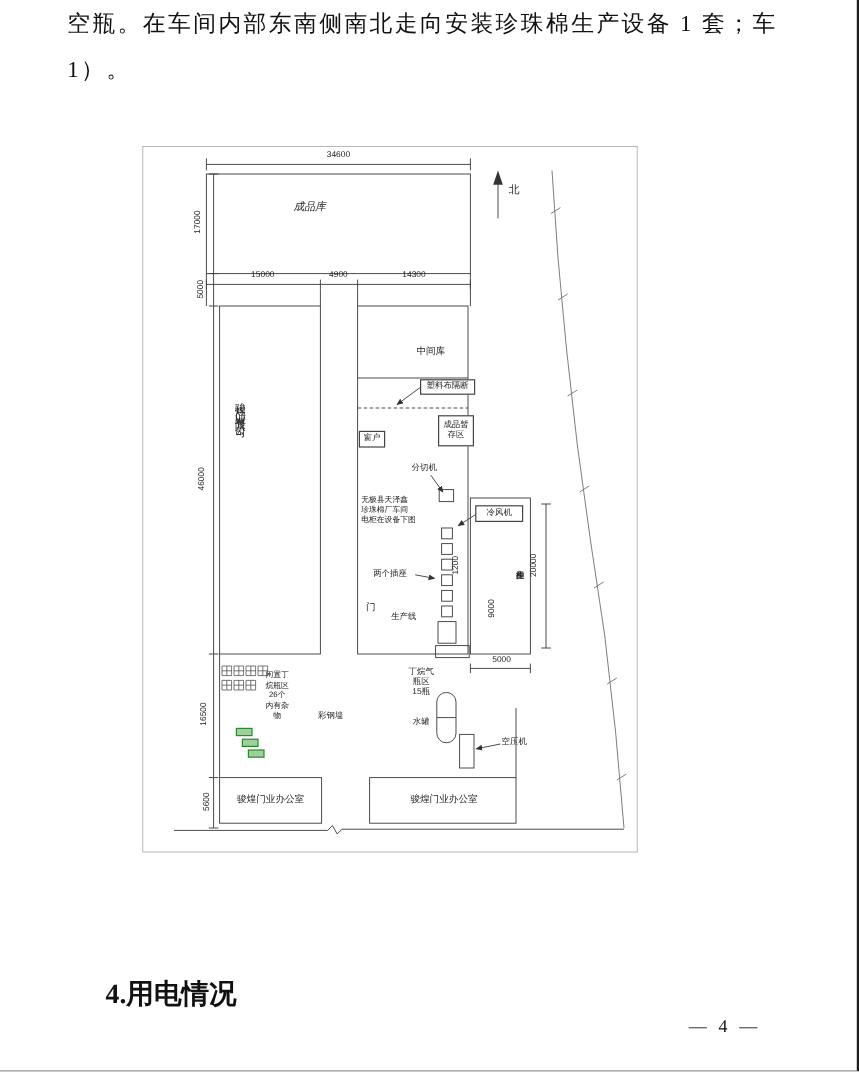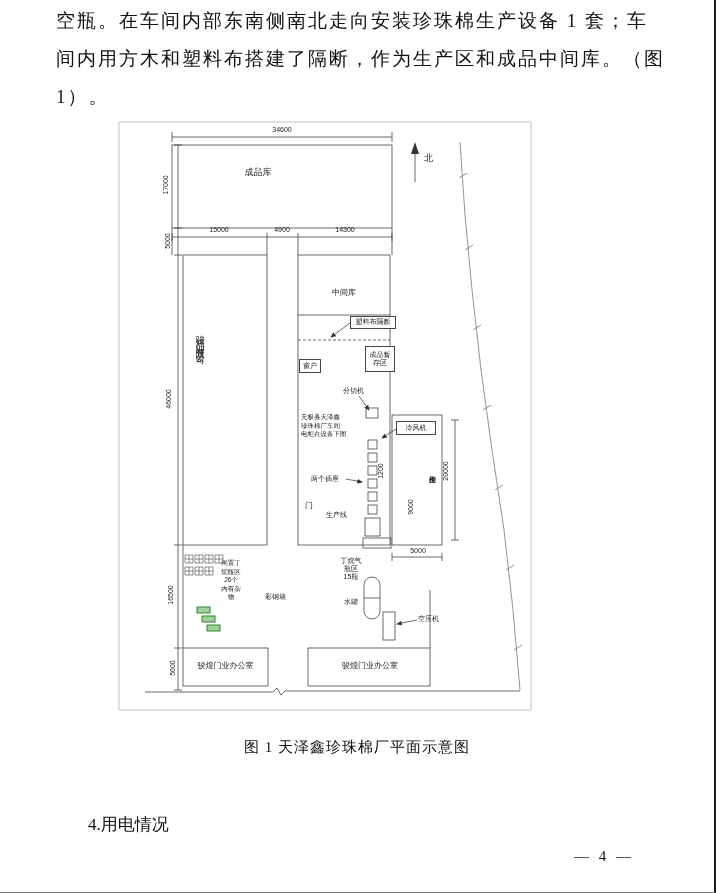--- a/index.html
+++ b/index.html
@@ -6,21 +6,21 @@
   html,body { background:#e8e8e8; }
   .page {
     position:relative; width:716px; height:893px; background:#ffffff;
     font-family:"Liberation Serif", serif; overflow:hidden;
     border-right:2px solid #1c1c1c; border-bottom:1px solid #777;padding-left:22px;
   }
   .para { position:absolute; left:56px; top:2px; width:612px; color:#111;
           font-size:19px; line-height:38px; letter-spacing:2px; }
   .caption { position:absolute; left:0; top:738px; width:100%; text-align:center;
              font-size:15px; color:#111; letter-spacing:1px; }
-  .heading { position:absolute; left:88px; top:813px; font-size:17px; font-weight:normal; color:#111; }
+  .heading { position:absolute; left:88px; top:813px; font-size:23px; font-weight:bold; color:#111; }
   .pageno { position:absolute; right:80px; top:848px; font-size:15px; color:#111; letter-spacing:3px; }
 
   .fig { position:absolute; left:115px; top:120px; width:420px; height:595px; }
   .fig svg { position:absolute; left:0; top:0; }
   .lab { position:absolute; color:#222; font-family:"Liberation Sans", sans-serif; line-height:1.15; white-space:nowrap; }
   .c   { text-align:center; }
   .pre { white-space:pre-line; }
   .rot { transform:rotate(-90deg); transform-origin:center center; }
   .vert{ writing-mode:vertical-rl; text-orientation:upright; }
   .box { border:0.7px solid #444; display:flex; align-items:center; justify-content:center; background:#fff; }
@@ -29,21 +29,20 @@
   .f8 { font-size:8px; }
   .f9 { font-size:9px; }
 </style>
 </head>
 <body>
 
 <div class="page">
 
   <div class="para">
     <div>空瓶。在车间内部东南侧南北走向安装珍珠棉生产设备 1 套；车</div>
-    <div>间内用方木和塑料布搭建了隔断，作为生产区和成品中间库。（图</div>
     <div>1）。</div>
   </div>
 
   <div class="fig">
 
     <svg width="420" height="595" viewBox="0 0 420 595">
       <defs>
         <marker id="arr" markerWidth="7" markerHeight="7" refX="6" refY="3" orient="auto">
           <path d="M0 0L7 3L0 6z" fill="#333"></path>
         </marker>
@@ -127,23 +126,23 @@
     <div class="lab f7 c rot" style="left:33px; top:61px; width:36px;">17000</div>
     <div class="lab f7 c rot" style="left:35px; top:117px; width:36px;">5000</div>
     <div class="lab f7 c rot" style="left:36px; top:275px; width:36px;">46000</div>
     <div class="lab f7 c rot" style="left:38px; top:471px; width:36px;">16500</div>
     <div class="lab f7 c rot" style="left:40px; top:544px; width:36px;">5600</div>
     <div class="lab f7 c rot" style="left:252px; top:347px; width:28px;">1200</div>
     <div class="lab f7 c rot" style="left:282px; top:383px; width:28px;">9000</div>
     <div class="lab f7 c rot" style="left:314px; top:347px; width:34px;">20000</div>
     <div class="lab f7 c" style="left:283px; top:427px; width:40px;">5000</div>
 
-    <div class="lab f9 c" style="left:57px; top:47px; width:172px;">成品库</div>
+    <div class="lab f9 c" style="left:57px; top:47px; width:172px;font-style:italic;">成品库</div>
     <div class="lab f9" style="left:309px; top:33px;">北</div>
-    <div class="lab f8 c" style="left:183px; top:168px; width:92px;">中间库</div>
+    <div class="lab f8 c" style="left:198px; top:168px; width:92px;">中间库</div>
     <div class="lab f7 c box" style="left:235px; top:196px; width:46px; height:13px;">塑料布隔断</div>
     <div class="lab f7 c pre box" style="left:250px; top:226px; width:30px; height:26px;">成品暂
 存区</div>
     <div class="lab f7 c box" style="left:184px; top:239px; width:22px; height:14px;">窗户</div>
     <div class="lab f7" style="left:228px; top:267px;">分切机</div>
     <div class="lab f6 pre" style="left:186px; top:293px;">无极县天泽鑫
 珍珠棉厂车间
 电柜在设备下图</div>
     <div class="lab f7 c box" style="left:281px; top:301px; width:40px; height:14px;">冷风机</div>
     <div class="lab f7" style="left:196px; top:355px;">两个插座</div>
@@ -159,19 +158,18 @@
     <div class="lab f7" style="left:150px; top:473px;">彩钢墙</div>
     <div class="lab f7 pre c" style="left:222px; top:437px; width:28px;">丁烷气
 瓶区
 15瓶</div>
     <div class="lab f7" style="left:229px; top:478px;">水罐</div>
     <div class="lab f7" style="left:303px; top:495px;">空压机</div>
     <div class="lab f8 c" style="left:68px; top:541px; width:85px;">骏煌门业办公室</div>
     <div class="lab f8 c" style="left:193px; top:541px; width:124px;">骏煌门业办公室</div>
   </div>
 
-  <div class="caption">图 1    天泽鑫珍珠棉厂平面示意图</div>
 
   <div class="heading">4.用电情况</div>
 
   <div class="pageno">— 4 —</div>
 
 </div>
 
 </body></html>

